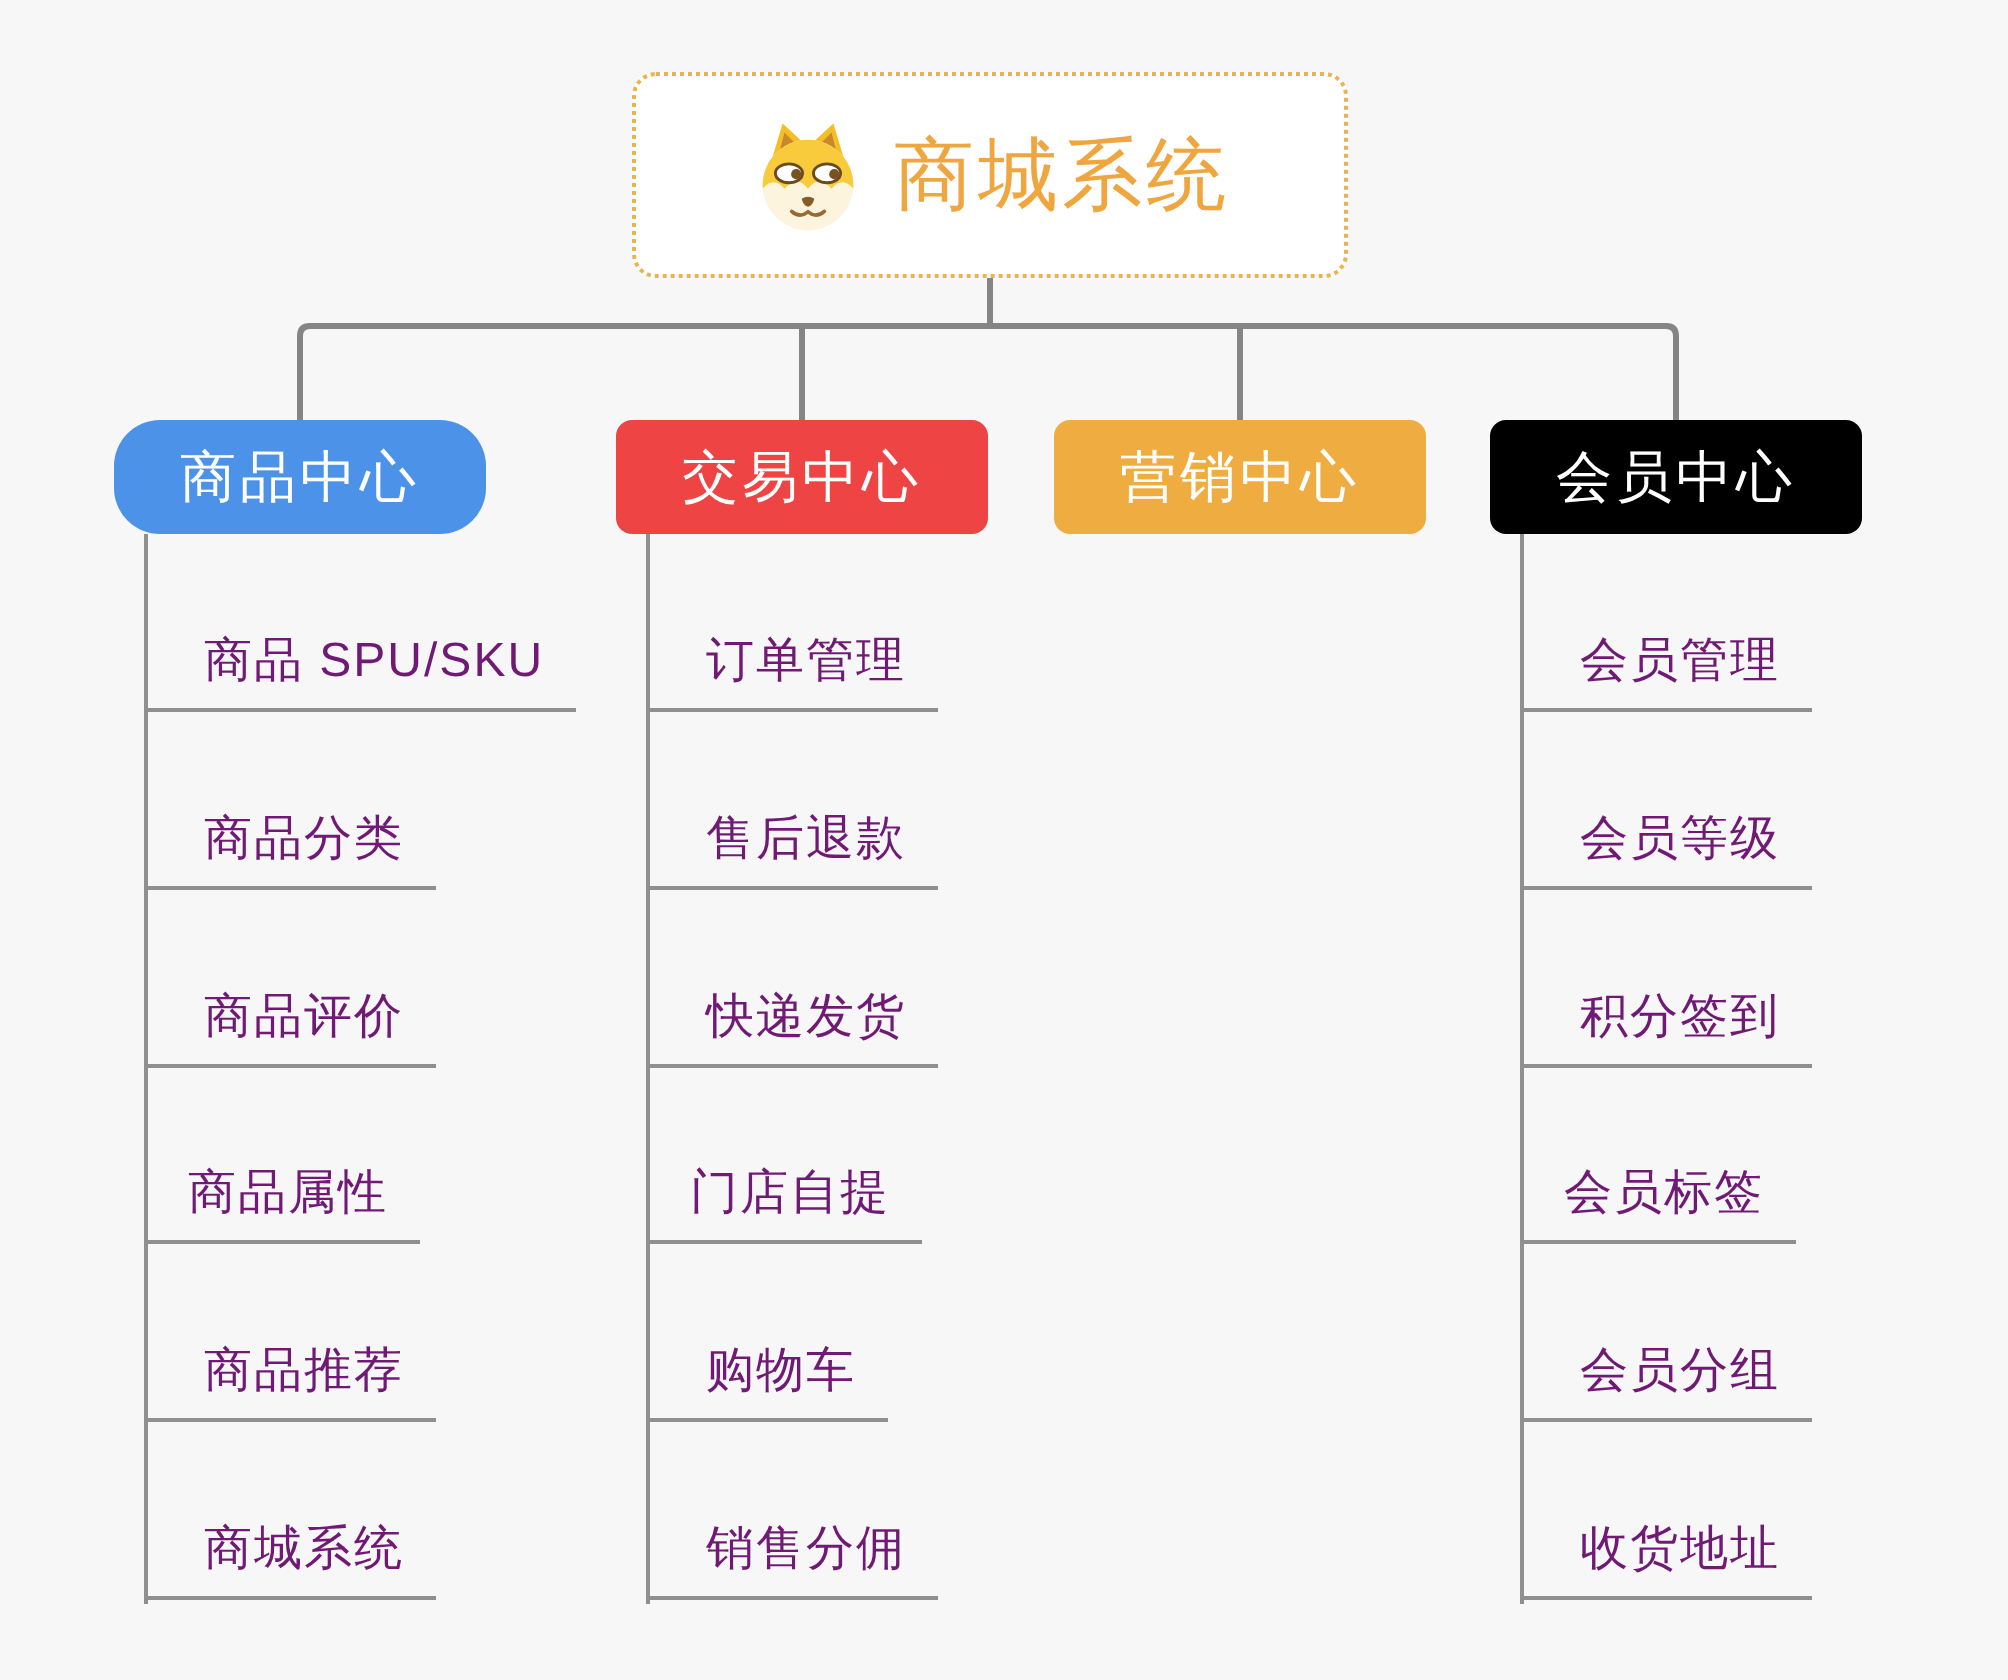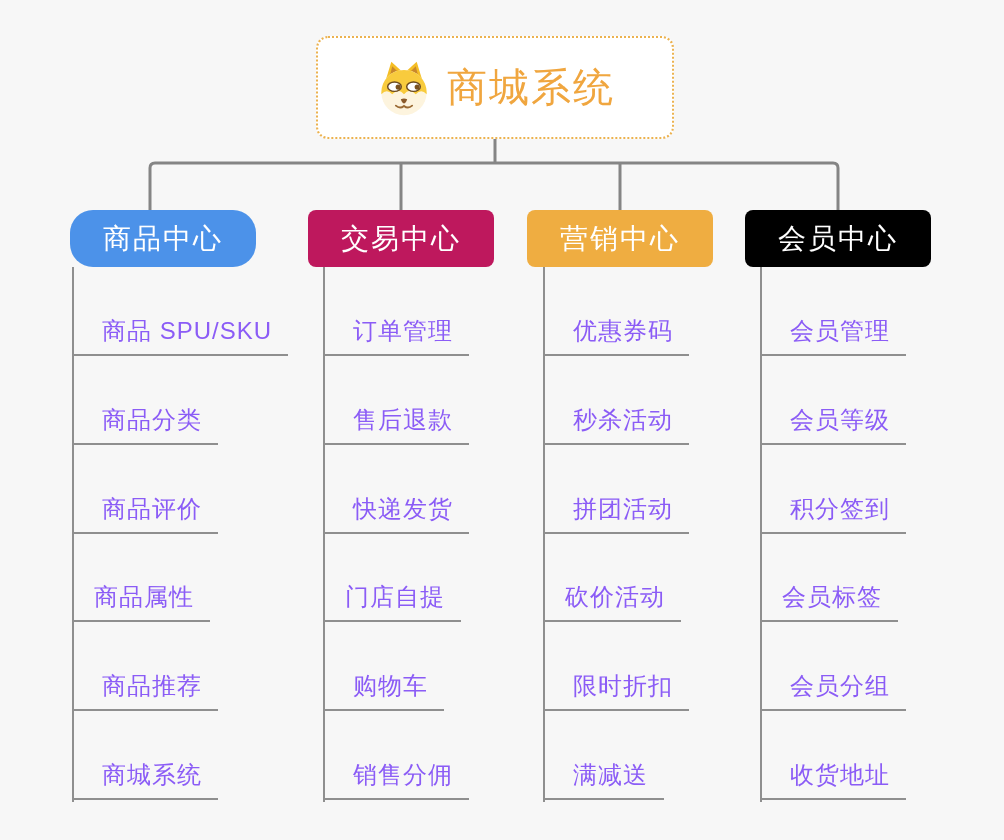--- a/index.html
+++ b/index.html
@@ -20,38 +20,38 @@
   .root-title{font-size:40px;font-weight:500;color:#F0A63F;letter-spacing:2px;white-space:nowrap;}
   .dog{width:58px;height:58px;flex:0 0 auto;}
 
   
   .branch{
     position:absolute;top:210px;width:186px;height:57px;border-radius:8px;
     display:flex;align-items:center;justify-content:center;
     color:#FFFFFF;font-size:28px;letter-spacing:2px;white-space:nowrap;
     box-sizing:border-box;
   }
-  .branch.b0{left:70px;border-radius:23px;}
+  .branch.b0{left:57px;border-radius:23px;}
   .branch.b1{left:308px;}
   .branch.b2{left:527px;}
   .branch.b3{left:745px;}
 
   
   .col{
     position:absolute;top:267px;height:535px;width:230px;
     border-left:2px solid #8F8F8F;box-sizing:border-box;
   }
   .col.c0{left:72px;}
   .col.c1{left:323px;}
   .col.c2{left:543px;}
   .col.c3{left:760px;}
   .leaf{
     position:absolute;left:0;white-space:nowrap;
     padding:0 16px 9px 28px;border-bottom:2px solid #8F8F8F;
-    font-size:24px;line-height:29px;color:#8b5cf6;letter-spacing:1px;
+    font-size:24px;line-height:29px;color:#701a75;letter-spacing:1px;
   }
   .leaf.r0{top:49px;}
   .leaf.r1{top:138px;}
   .leaf.r2{top:227px;}
   .leaf.r3{top:315px;padding-left:20px;}
   .leaf.r4{top:404px;}
   .leaf.r5{top:493px;}
 </style>
 </head>
 <body>
@@ -81,21 +81,21 @@
       <circle cx="46.5" cy="31" r="2.8" fill="#7A5220"></circle>
       <path d="M28.5,44.5 Q32,42.5 35.5,44.5 Q34.5,48.5 32,49 Q29.5,48.5 28.5,44.5 Z" fill="#8A5A2A"></path>
       <path d="M23,51.5 Q27.5,55.5 32,51.8 Q36.5,55.5 41,51.5" stroke="#9A6A33" stroke-width="2" fill="none" stroke-linecap="round"></path>
     </svg>
     <span class="root-title">商城系统</span>
   </div>
 
   <div class="branch b0" style="background-color: rgb(76, 146, 233);">
     <span>商品中心</span>
   </div>
-  <div class="branch b1" style="background-color: #be185d;">
+  <div class="branch b1" style="background-color: #ef4444;">
     <span>交易中心</span>
   </div>
   <div class="branch b2" style="background-color: rgb(239, 173, 65);">
     <span>营销中心</span>
   </div>
   <div class="branch b3" style="background-color: #000000;">
     <span>会员中心</span>
   </div>
 
   <div class="col c0">
@@ -109,28 +109,20 @@
 
   <div class="col c1">
     <div class="leaf r1">售后退款</div>
     <div class="leaf r0">订单管理</div>
     <div class="leaf r2">快递发货</div>
     <div class="leaf r3">门店自提</div>
     <div class="leaf r4">购物车</div>
     <div class="leaf r5">销售分佣</div>
   </div>
 
-  <div class="col c2">
-    <div class="leaf r0">优惠券码</div>
-    <div class="leaf r1">秒杀活动</div>
-    <div class="leaf r2">拼团活动</div>
-    <div class="leaf r3">砍价活动</div>
-    <div class="leaf r4">限时折扣</div>
-    <div class="leaf r5">满减送</div>
-  </div>
 
   <div class="col c3">
     <div class="leaf r0">会员管理</div>
     <div class="leaf r1">会员等级</div>
     <div class="leaf r2">积分签到</div>
     <div class="leaf r3">会员标签</div>
     <div class="leaf r4">会员分组</div>
     <div class="leaf r5">收货地址</div>
   </div>
 

